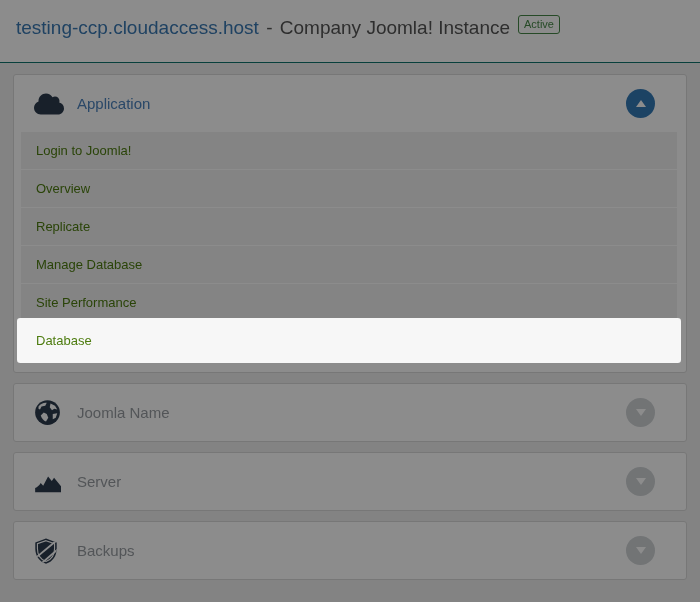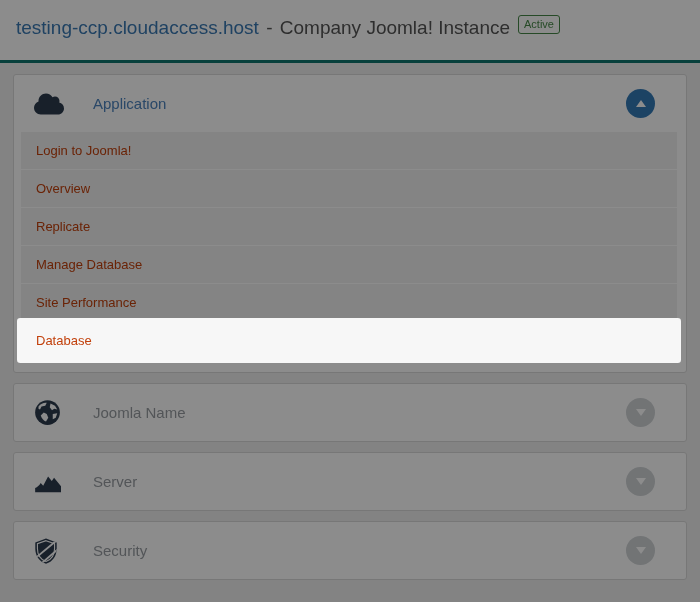--- a/index.html
+++ b/index.html
@@ -15,21 +15,21 @@
   html,body{width:700px;height:602px;overflow:hidden;}
   body{
     font-family:"Liberation Sans","DejaVu Sans",sans-serif;
     background:#efefef;
     position:relative;
   }
   
   .topbar{
     height:63px;
     background:#ffffff;
-    border-bottom:3px solid #0f766e;
+    border-bottom:1px solid #0f766e;
     padding:15px 16px 0;
   }
   .page-title{
     font-size:19px;
     font-weight:400;
     color:#555555;
     line-height:26px;
     white-space:nowrap;
   }
   .site-link{
@@ -71,21 +71,21 @@
   }
   .icon-box{
     width:30px;
     height:28px;
     display:flex;
     align-items:center;
     justify-content:flex-start;
     flex:0 0 30px;
   }
   .panel-label{
-    margin-left:29px;
+    margin-left:13px;
     font-size:15px;
     color:#979ca1;
     line-height:28px;
   }
   .panel-label.active{color:var(--section-active-blue);}
   .toggle{
     margin-left:auto;
     margin-right:11px;
     width:29px;
     height:29px;
@@ -104,21 +104,21 @@
   .tri.down{border-top:7px solid #ffffff;}
   
   .menu{padding:0 9px 12px 7px;}
   .menu-item{
     height:37px;
     margin-bottom:1px;
     display:flex;
     align-items:center;
     padding-left:15px;
     background:#f0f0f1;
-    color:#c2410c;
+    color:#4d7c0f;
     font-size:13px;
     cursor:pointer;
   }
   .menu-item.active{
     position:relative;
     z-index:20;
     background:var(--highlight-bg);
     box-shadow:0 0 0 4px var(--highlight-bg);
     border-radius:1px;
   }
@@ -205,21 +205,21 @@
             </clipPath>
           </defs>
           <path d="M14 1.5 L26.5 6 L26.5 13 C26.5 22 21.5 28.5 14 30.8 C6.5 28.5 1.5 22 1.5 13 L1.5 6 Z" fill="var(--icon-navy)"></path>
           <g clip-path="url(#shieldClip)">
             <path d="M14 4 L24 7.5 L24 13 C24 20.5 20 26 14 28.2 C8 26 4 20.5 4 13 L4 7.5 Z" fill="none" stroke="#ffffff" stroke-width="1.3"></path>
             <line x1="2" y1="24" x2="26" y2="4" stroke="#ffffff" stroke-width="2.2"></line>
             <line x1="8" y1="31" x2="30" y2="12" stroke="#ffffff" stroke-width="2.2"></line>
           </g>
         </svg>
       </span>
-      <span class="panel-label">Security</span>
+      <span class="panel-label">Backups</span>
       <button class="toggle collapsed">
         <span class="tri down"></span>
       </button>
     </div>
   </section>
 
 </main>
 
 <div class="overlay"></div>
 

